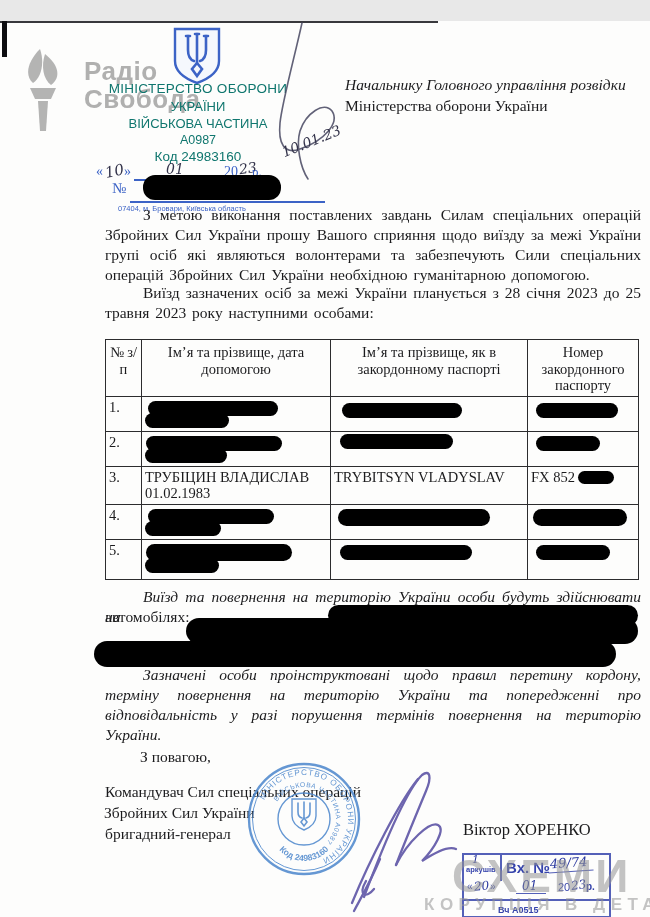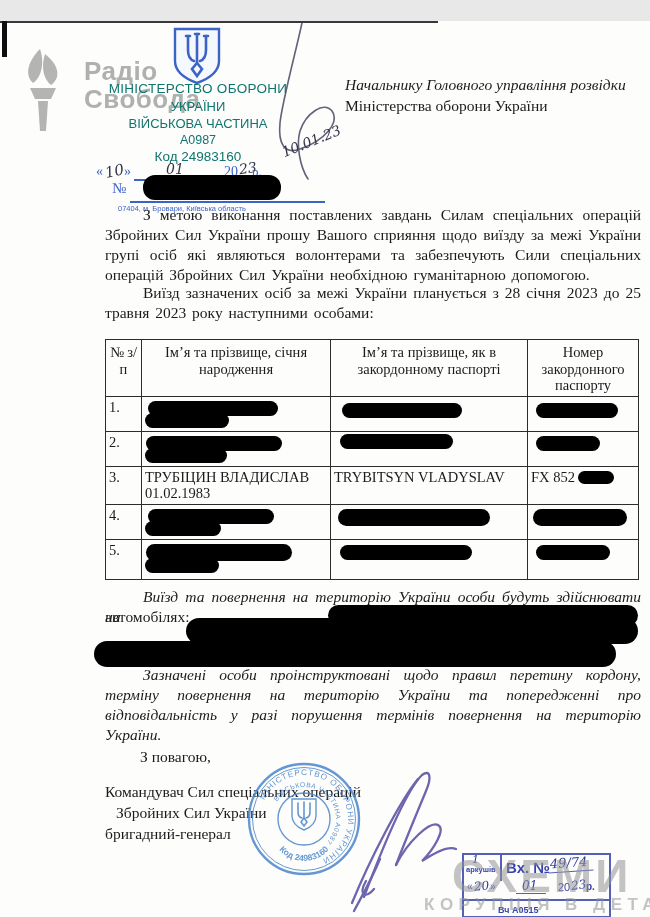--- a/index.html
+++ b/index.html
@@ -123,21 +123,21 @@
   <table class="abs" id="ptable">
     <colgroup>
         <col style="width:36px">
         <col style="width:189px">
         <col style="width:197px">
         <col style="width:111px">
       </colgroup>
     <tbody>
         <tr style="height:55px;">
       <th>№ з/п</th>
-      <th>Ім’я та прізвище, січня народження</th>
+      <th>Ім’я та прізвище, дата допомогою</th>
       <th>Ім’я та прізвище, як в закордонному паспорті</th>
       <th>Номер закордонного паспорту</th>
     </tr>
     <tr style="height:35px;">
       <td>1.</td>
       <td>
             <div class="bar" style="width:130px;margin-left:3px;"></div>
             <div class="bar" style="width:84px;margin-top:-3px;"></div>
           </td>
       <td>
@@ -203,22 +203,23 @@
   <div class="abs" style="left:92px;top:584px;width:552px;height:66px;">
     <div class="blob" style="left:236px;top:0;width:310px;height:21px;"></div>
     <div class="blob" style="left:94px;top:13px;width:452px;height:26px;"></div>
     <div class="blob" style="left:2px;top:36px;width:522px;height:26px;"></div>
   </div>
 
   <div class="abs para" style="top:644px;font-style:italic;">Зазначені особи проінструктовані щодо правил перетину кордону, терміну повернення на територію України та попередженні про відповідальність у разі порушення термінів повернення на територію України.</div>
 
   <div class="abs" style="left:140px;top:727px;font-size:15.5px;">З повагою,</div>
   <div class="abs" style="left:105px;top:762px;font-size:15.5px;">Командувач Сил спеціальних операцій</div>
-  <div class="abs" style="left:116px;top:783px;font-size:15.5px;">Збройних Сил України</div>
+  <div class="abs" style="left:104px;top:783px;font-size:15.5px;">Збройних Сил України</div>
   <div class="abs" style="left:105px;top:804px;font-size:15.5px;">бригадний-генерал</div>
+  <div class="abs" style="left:463px;top:799px;font-size:16.5px;">Віктор ХОРЕНКО</div>
 
   <svg class="abs" style="left:246px;top:740px;opacity:.85;" width="116" height="116" viewBox="0 0 116 116">
     <defs>
       <path id="ringOut" d="M14,58 A44,44 0 1 1 102,58 A44,44 0 1 1 14,58"></path>
       <path id="ringIn" d="M26,58 A32,32 0 1 1 90,58 A32,32 0 1 1 26,58"></path>
       <path id="arcBot" d="M25,67 A33,33 0 0 0 91,67"></path>
     </defs>
     <circle cx="58" cy="58" r="55" fill="none" stroke="#4b86cc" stroke-width="2.4"></circle>
     <circle cx="58" cy="58" r="51.5" fill="none" stroke="#4b86cc" stroke-width="1"></circle>
     <circle cx="58" cy="58" r="26" fill="none" stroke="#4b86cc" stroke-width="1.4"></circle>

